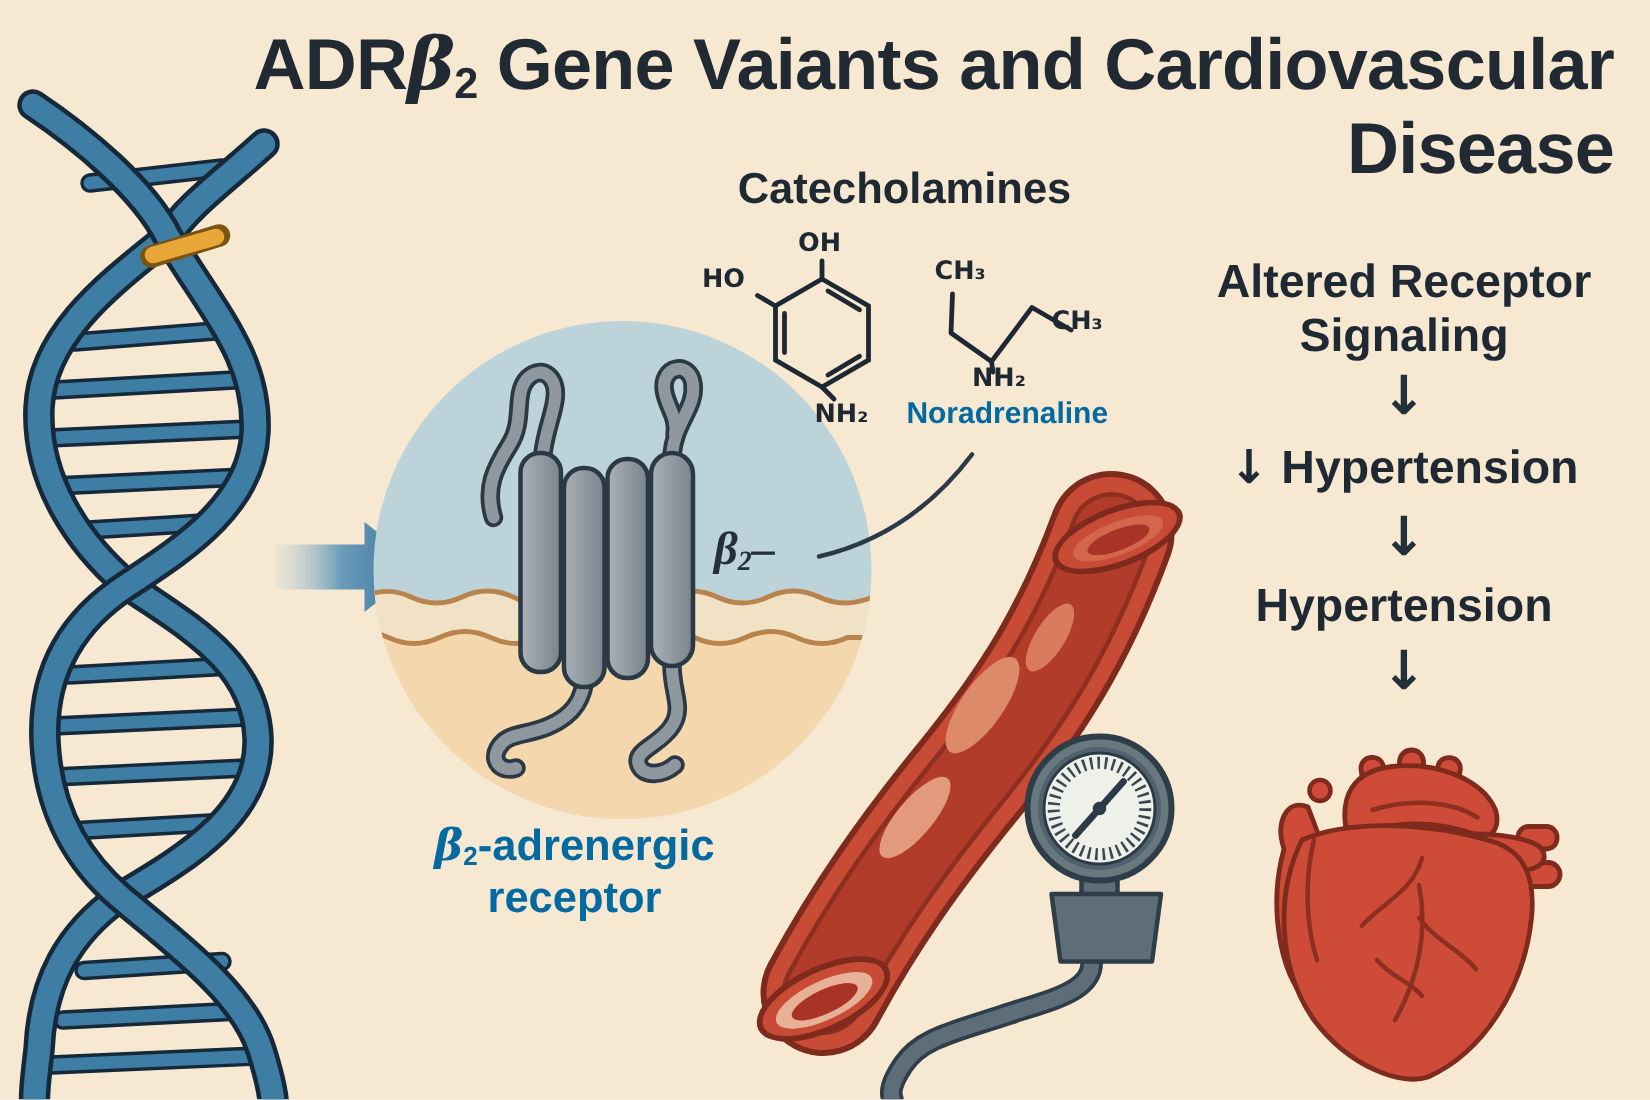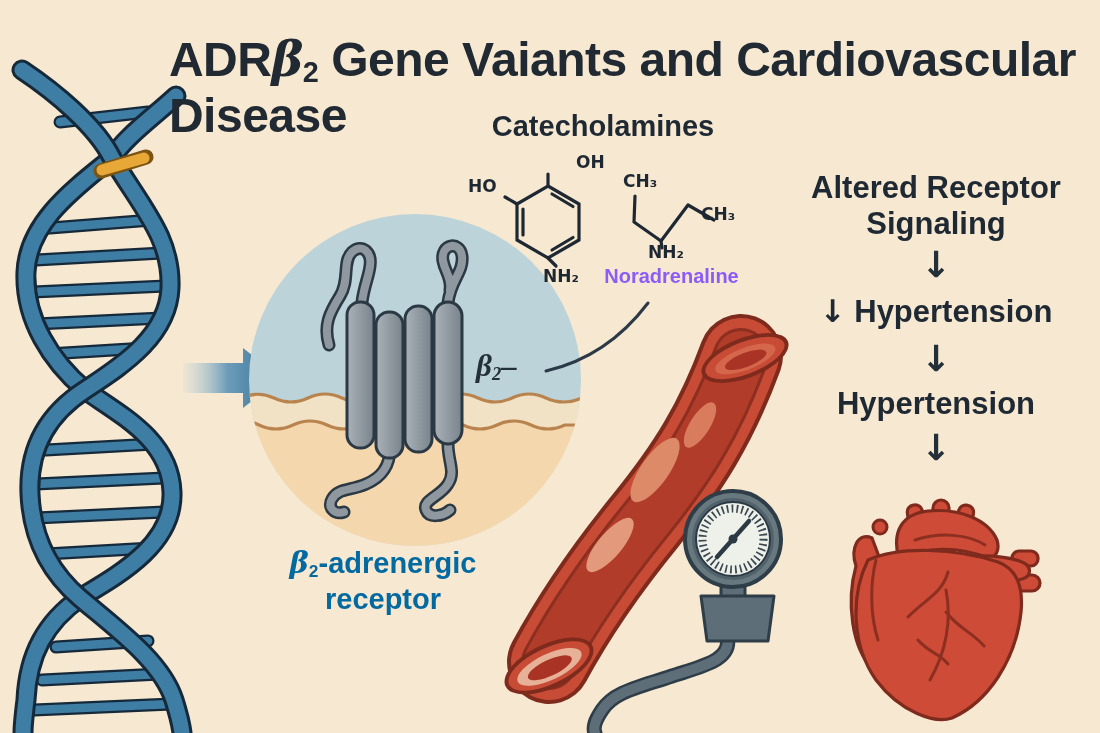--- a/index.html
+++ b/index.html
@@ -5,28 +5,28 @@
   html,body{margin:0;padding:0;}
   .canvas{
     position:relative;width:1100px;height:733px;overflow:hidden;
     background:#f7e8d1;
     font-family:"Liberation Sans",sans-serif;
     color:#222b34;
   }
   .art{position:absolute;left:0;top:0;z-index:1;pointer-events:none;}
   .txt{position:absolute;z-index:2;}
   
-  .title{top:32px;right:24px;text-align:left;font-weight:bold;font-size:48px;line-height:1.13;letter-spacing:-0.5px;color:#212a33;}
+  .title{top:16px;right:24px;text-align:right;font-weight:bold;font-size:48px;line-height:1.13;letter-spacing:-0.5px;color:#212a33;}
   .title .l1{white-space:nowrap;}
   .beta{font-family:"DejaVu Serif",serif;font-style:italic;font-weight:bold;}
   .sub{font-size:0.60em;vertical-align:-0.22em;}
   
   .cat-head{left:453px;top:110px;width:300px;text-align:center;font-weight:bold;font-size:29px;color:#1f2933;}
   .chem{font-family:"DejaVu Sans",sans-serif;font-weight:bold;font-size:17px;color:#1e2832;}
-  .nora-label{left:594px;top:265px;width:155px;text-align:center;font-weight:bold;font-size:20px;color:#8b5cf6;}
+  .nora-label{left:594px;top:265px;width:155px;text-align:center;font-weight:bold;font-size:20px;color:#0369a1;}
   
   .b2tag{left:476px;top:348px;font-family:Liberation Serif, serif;font-style:italic;font-weight:bold;font-size:31px;color:#243039;}
   .rec-caption{left:258px;top:546px;width:250px;text-align:center;font-weight:bold;font-size:29px;line-height:1.2;color:#0369a1;}
   
   .flow-step{left:796px;width:280px;text-align:center;font-weight:bold;font-size:31px;line-height:1.15;color:#1f2933;}
   .flow-arrow{left:796px;width:280px;text-align:center;font-family:"DejaVu Sans",sans-serif;font-weight:bold;font-size:36px;line-height:1;color:#243039;}
   .s1{top:170px;} .c1{top:247px;} .s2{top:294px;} .c2{top:341px;} .s3{top:386px;} .c3{top:430px;} .s4{top:472px;}
   .pfx{font-family:"DejaVu Sans",sans-serif;}
 </style>
 </head>
@@ -211,21 +211,21 @@
     </g>
   </svg>
 
   <div class="txt title">
     <div class="l1"><span>ADR</span><span class="beta">β</span><span class="sub">2</span><span> Gene Vaiants and Cardiovascular</span></div>
     <div class="l2">Disease</div>
   </div>
 
   <div class="txt cat-head">Catecholamines</div>
 
-  <div class="txt chem" style="left:532px;top:152px;margin-left:44px;">OH</div>
+  <div class="txt chem" style="left:532px;top:152px;">OH</div>
   <div class="txt chem" style="left:468px;top:176px;">HO</div>
   <div class="txt chem" style="left:543px;top:266px;">NH₂</div>
 
   <div class="txt chem" style="left:623px;top:171px;">CH₃</div>
   <div class="txt chem" style="left:701px;top:204px;">CH₃</div>
   <div class="txt chem" style="left:648px;top:242px;">NH₂</div>
   <div class="txt nora-label">Noradrenaline</div>
 
   <div class="txt b2tag"><span>β</span><span class="sub">2</span><span>–</span></div>
 

